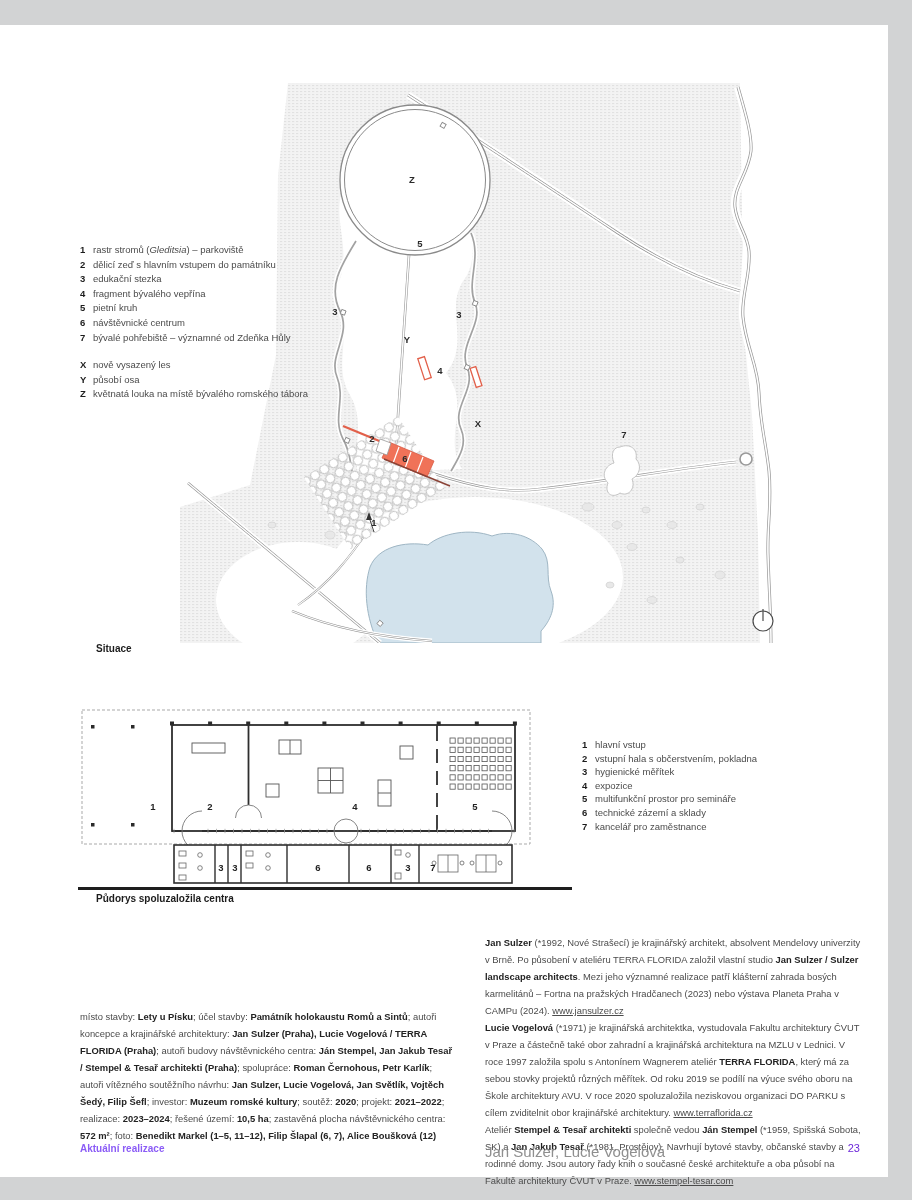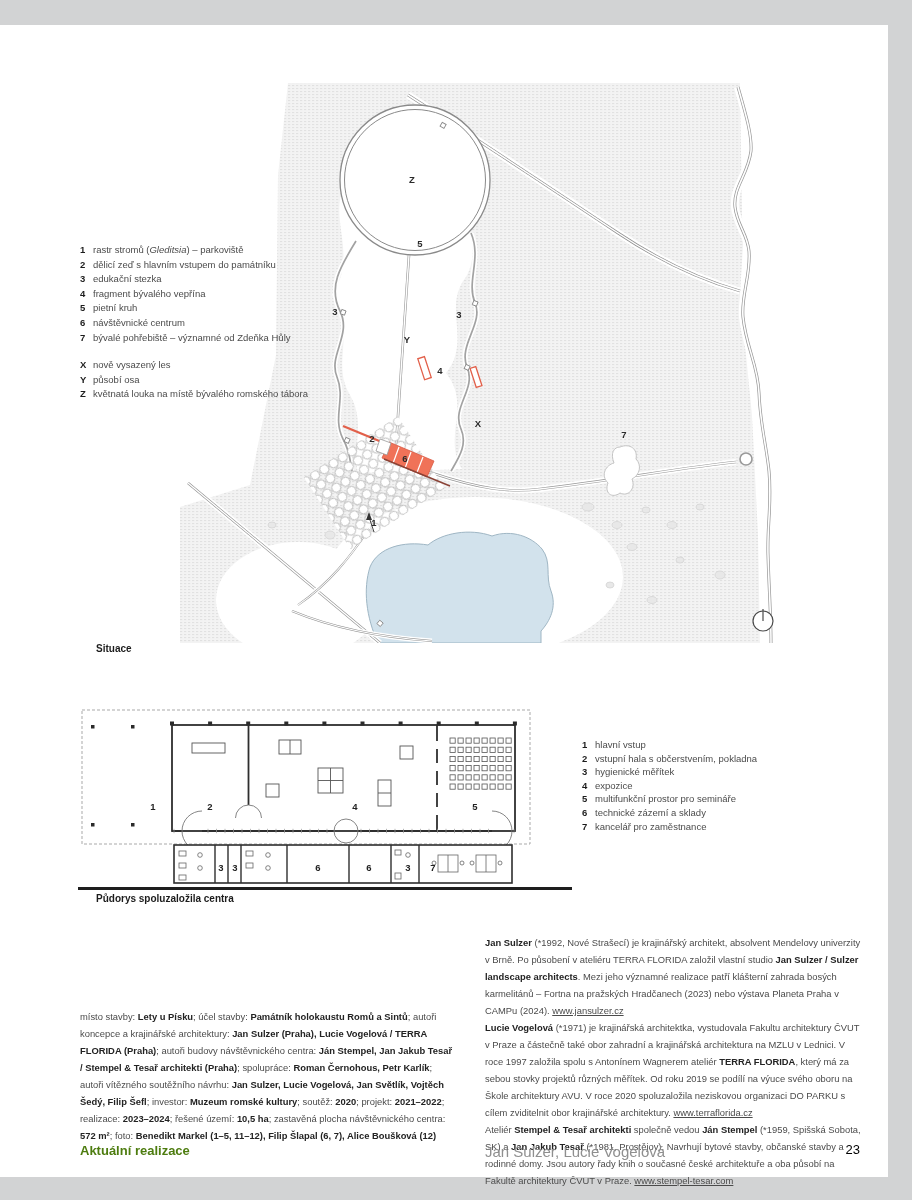--- a/index.html
+++ b/index.html
@@ -15,23 +15,23 @@
   .legend .ltxt{flex:1;}
   .legend .gap{height:13px;}
 
   .caption{position:absolute;font-size:10px;font-weight:700;color:#1c1c1c;margin-left:16px;}
 
   .smalltext{position:absolute;font-size:9.4px;line-height:17px;color:#4b4b4b;}
   .smalltext p{margin:0;}
   .b{font-weight:700;color:#232323;}
   .lnk{text-decoration:underline;}
 
-  .footer-left{position:absolute;left:80px;top:1118px;font-size:13px;font-weight:700;color:#4d7c0f;}
+  .footer-left{position:absolute;left:80px;top:1118px;font-size:10px;font-weight:700;color:#8b5cf6;}
   .footer-mid{position:absolute;left:485px;top:1118px;font-size:15px;color:#8f8f8f;}
-  .footer-page{position:absolute;right:28px;top:1117px;font-size:13px;color:#000000;}
+  .footer-page{position:absolute;right:28px;top:1117px;font-size:11px;color:#6d28d9;}
 
   svg{position:absolute;}
   .ml{font-family:"Liberation Sans",sans-serif;font-size:9.5px;font-weight:600;fill:#2a2a2a;}
   .fl{font-family:"Liberation Sans",sans-serif;font-size:9.5px;font-weight:600;fill:#222;}
 </style>
 </head>
 <body>
 
 <div class="page">
 

